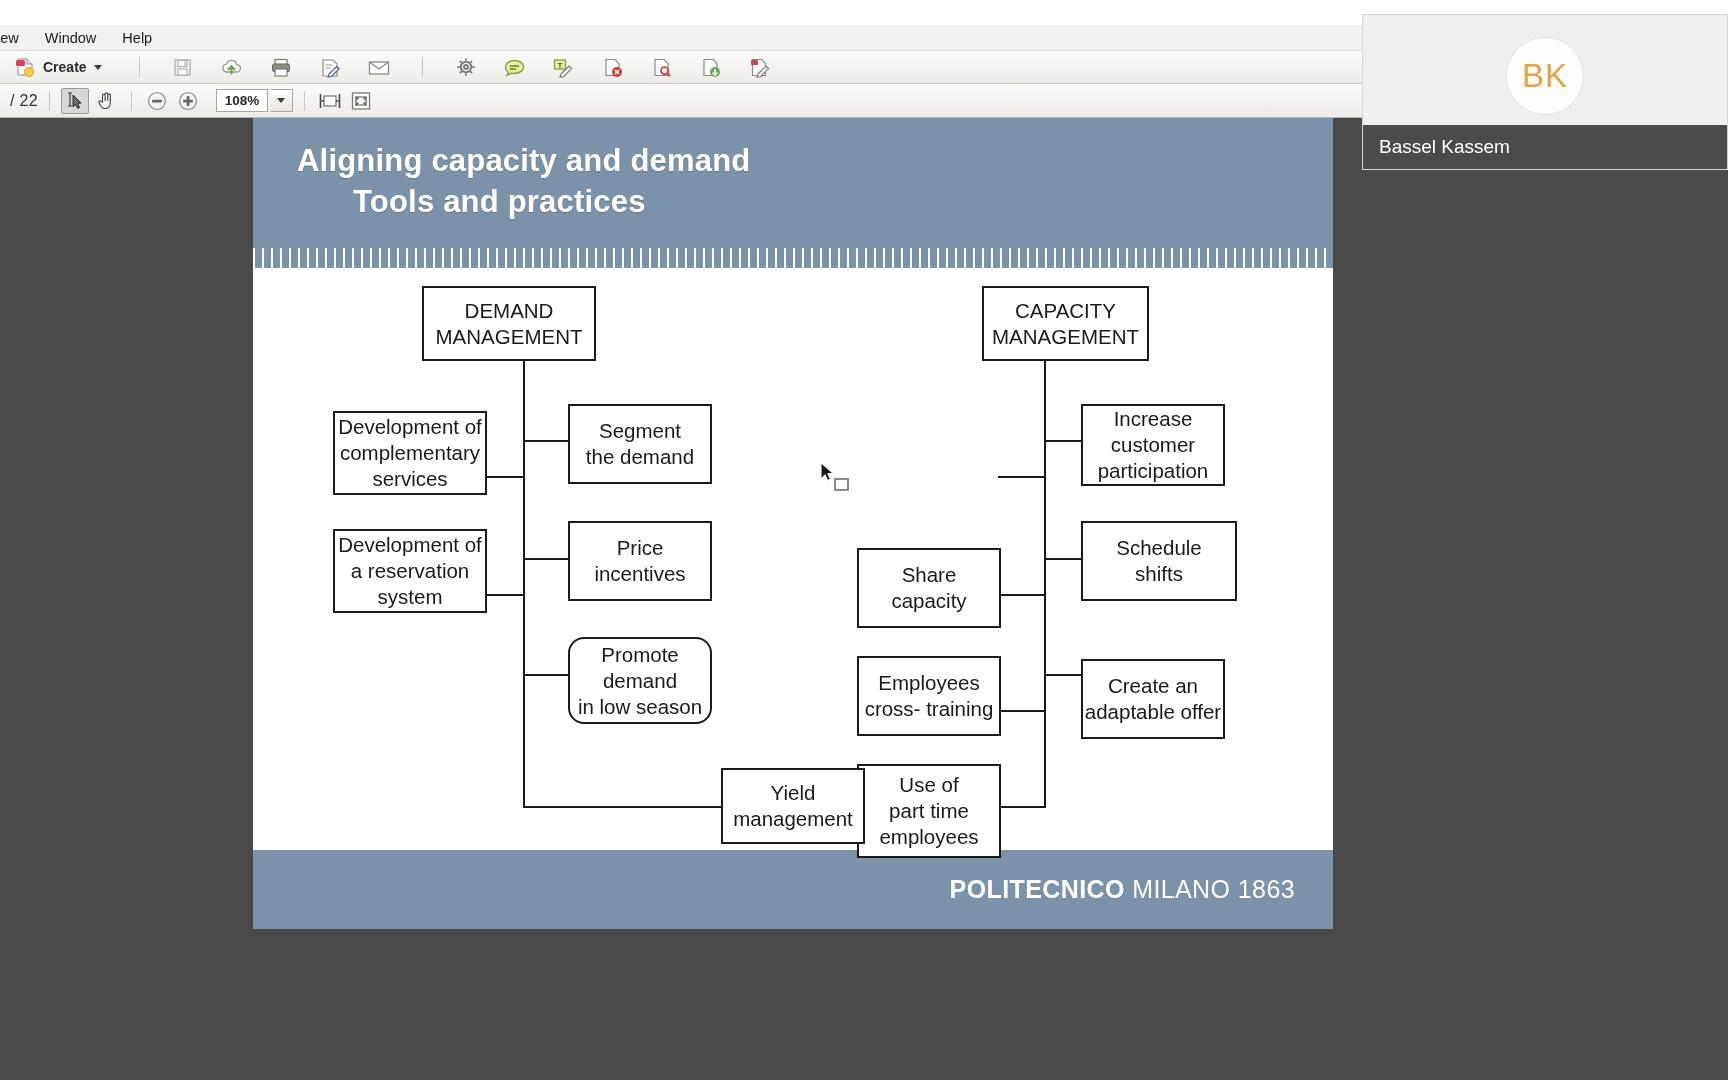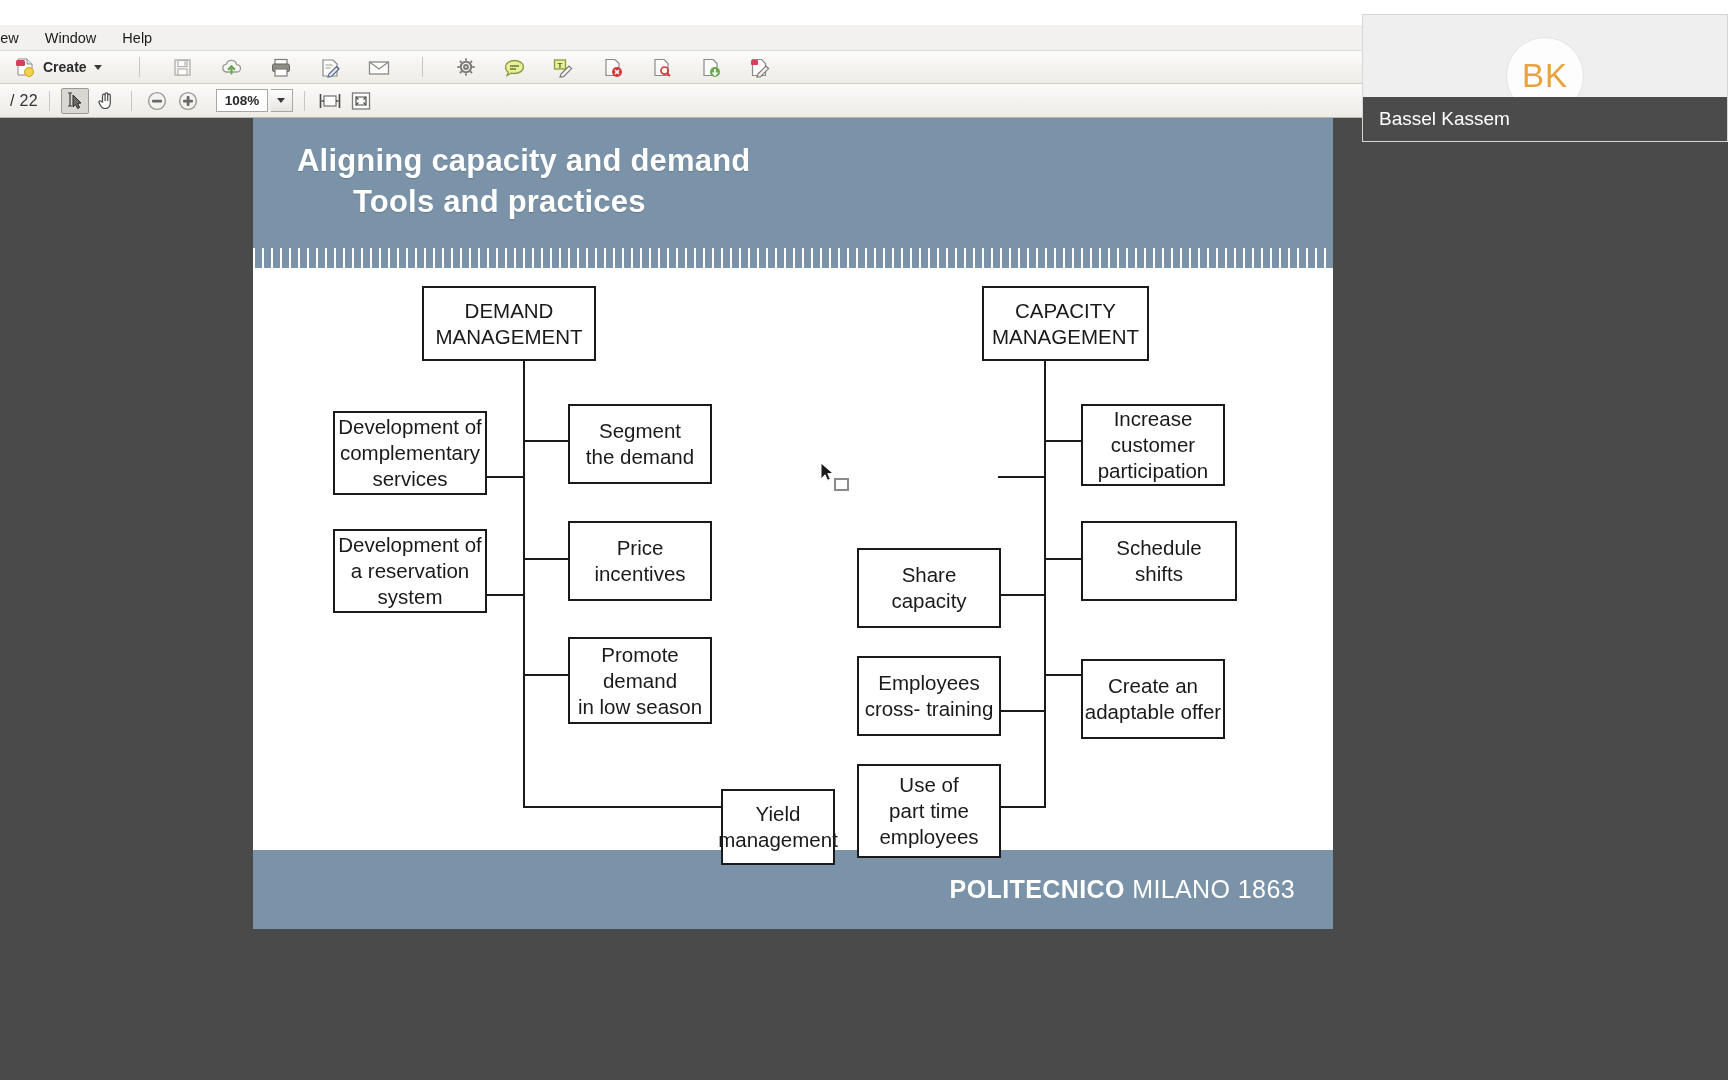--- a/index.html
+++ b/index.html
@@ -165,21 +165,21 @@
   .cursor { position: absolute; z-index: 40; pointer-events: none; }
   .cursor-sq {
     position: absolute; left: 14px; top: 16px;
     width: 15px; height: 13px;
     border: 2px solid #8a8a8a; background: #ffffff;
   }
 
   
   .videopanel {
     position: absolute; right: 0; top: 14px;
-    width: 366px; height: 128px;
+    width: 366px; height: 156px;
     background: #0f766e;
     border: 1px solid #d6d6d6;
     z-index: 50;
   }
   .video-stage {
     position: absolute; left: 0; top: 0; width: 100%; height: 122px;
     background: #efefef;
     display: flex; align-items: center; justify-content: center;
   }
   .avatar {
@@ -426,37 +426,37 @@
         <div class="dg-box" style="left:169px; top:18px; width:174px; height:75px;">DEMAND<br>MANAGEMENT</div>
 
         <div class="dg-box" style="left:80px; top:143px; width:154px; height:84px;">Development of<br>complementary<br>services</div>
 
         <div class="dg-box" style="left:80px; top:261px; width:154px; height:84px;">Development of<br>a reservation<br>system</div>
 
         <div class="dg-box" style="left:315px; top:136px; width:144px; height:80px;">Segment<br>the demand</div>
 
         <div class="dg-box" style="left:315px; top:253px; width:144px; height:80px;">Price<br>incentives</div>
 
-        <div class="dg-box" style="left:315px; top:369px; width:144px; height:87px;">Promote<br>demand<br>in low season</div>
+        <div class="dg-box" style="left:315px; top:369px; width:144px; height:87px;border-radius:16px;">Promote<br>demand<br>in low season</div>
 
         <div class="dg-box" style="left:604px; top:280px; width:144px; height:80px;">Share<br>capacity</div>
 
         <div class="dg-box" style="left:604px; top:388px; width:144px; height:80px;">Employees<br>cross- training</div>
 
         <div class="dg-box" style="left:604px; top:496px; width:144px; height:94px;">Use of<br>part time<br>employees</div>
 
         <div class="dg-box" style="left:729px; top:18px; width:167px; height:75px;">CAPACITY<br>MANAGEMENT</div>
 
         <div class="dg-box" style="left:828px; top:136px; width:144px; height:82px;">Increase<br>customer<br>participation</div>
 
         <div class="dg-box" style="left:828px; top:253px; width:156px; height:80px;">Schedule<br>shifts</div>
 
         <div class="dg-box" style="left:828px; top:362px; width:144px; height:80px;margin-top:29px;">Create an<br>adaptable offer</div>
 
-        <div class="dg-box" style="left:468px; top:521px; width:114px; height:76px;">Yield<br>management</div>
+        <div class="dg-box" style="left:468px; top:500px; width:144px; height:76px;">Yield<br>management</div>
       </div>
     </div>
 
     <div class="slide-footer">
       <div class="footer-logo">
         <span class="bold">POLITECNICO</span><span> MILANO 1863</span>
       </div>
     </div>
   </div>
 

